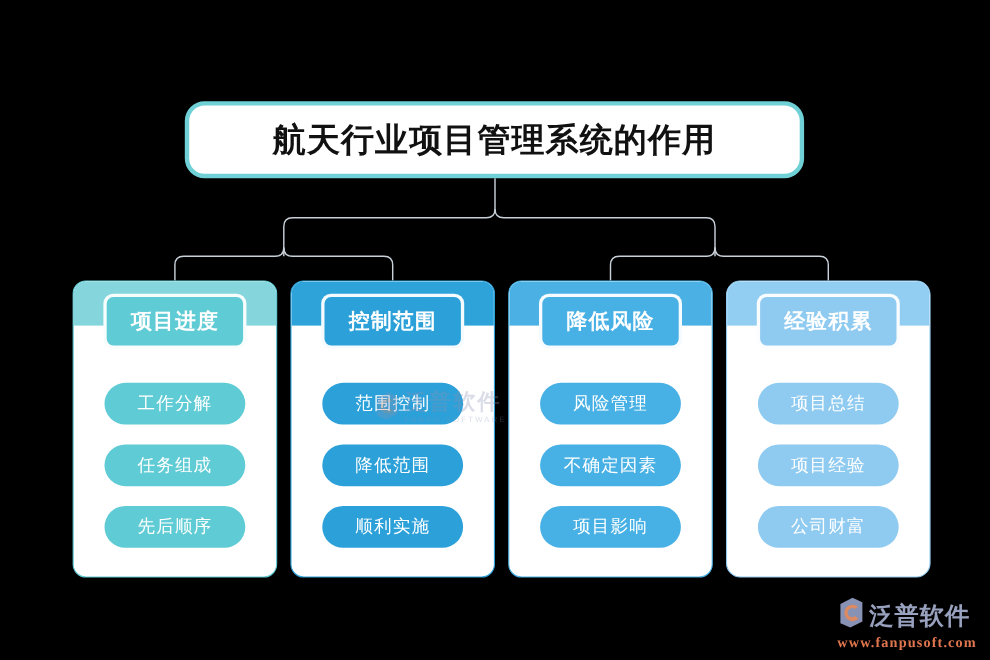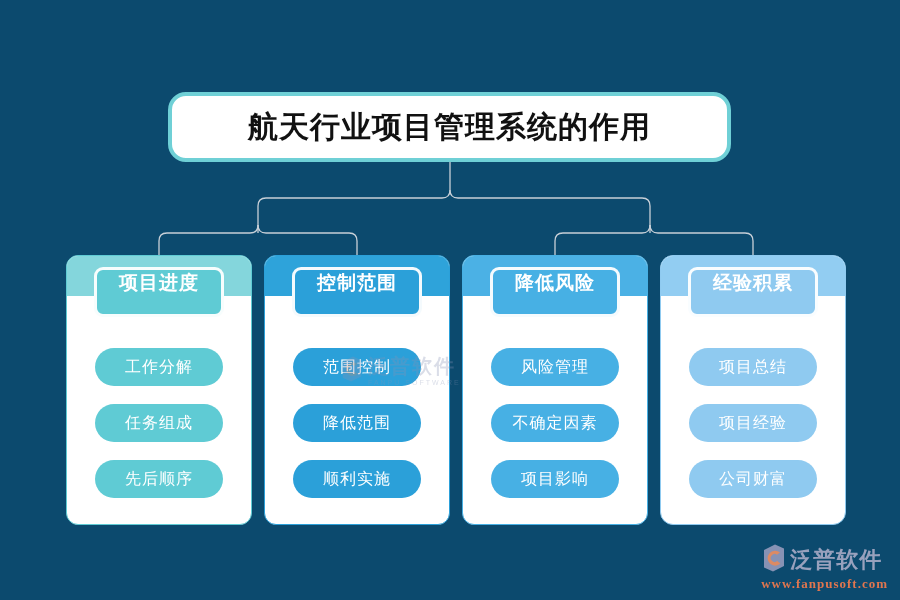--- a/index.html
+++ b/index.html
@@ -1,17 +1,17 @@
 <!DOCTYPE html>
 <html><head>
 <meta charset="utf-8">
 <style>
   html,body{margin:0;padding:0;background:#ffffff;}
   .stage{
-    position:relative;width:900px;height:600px;background:#0c4a6e;overflow:hidden;
+    position:relative;width:900px;height:600px;background:#000000;overflow:hidden;
     font-family:"Liberation Sans","DejaVu Sans",sans-serif;
   }
   .title-box{
     position:absolute;left:168px;top:92px;width:555px;height:62px;
     background:#ffffff;border:4px solid #6fd0d6;border-radius:18px;
     display:flex;align-items:center;justify-content:center;
   }
   .title-text{
     font-size:30px;font-weight:900;color:#111111;letter-spacing:1px;
   }
@@ -23,21 +23,21 @@
     overflow:hidden;box-sizing:border-box;
   }
   .card-band{
     position:absolute;left:0;top:0;width:100%;height:40px;
     background:var(--band);
   }
   .header-pill{
     position:absolute;left:50%;transform:translateX(-50%);top:11px;
     width:130px;height:50px;background:var(--accent);
     border:3px solid rgba(255,255,255,0.95);border-radius:9px;
-    display:flex;align-items:flex-start;justify-content:center;box-sizing:border-box;
+    display:flex;align-items:center;justify-content:center;box-sizing:border-box;
   }
   .header-pill span{color:#ffffff;font-size:19px;font-weight:bold;letter-spacing:1px;}
   .item-pill{
     position:absolute;left:50%;transform:translateX(-50%);
     width:128px;height:38px;border-radius:19px;background:var(--accent);
     display:flex;align-items:center;justify-content:center;
   }
   .item-pill span{color:#ffffff;font-size:16px;font-weight:normal;letter-spacing:1px;}
   .item-0{top:92px;}
   .item-1{top:148px;}

